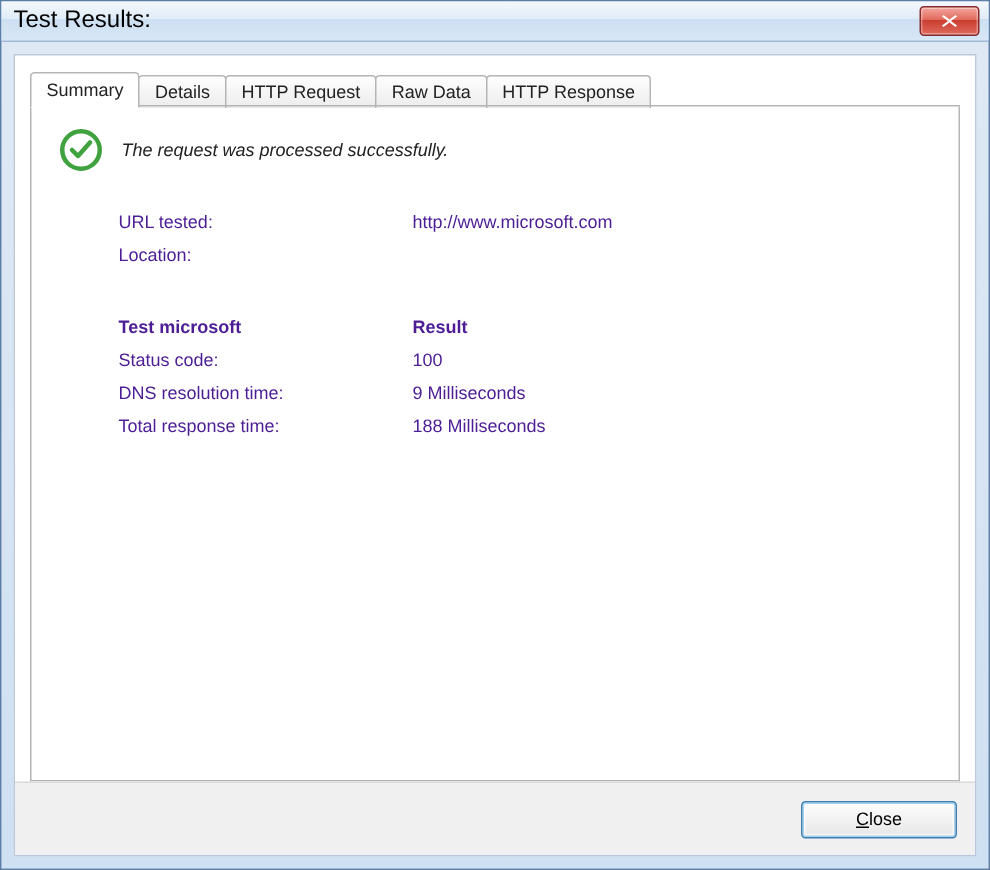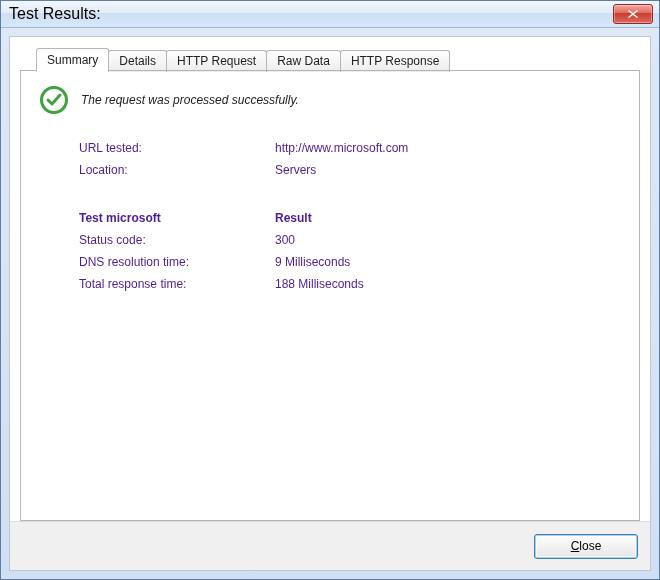--- a/index.html
+++ b/index.html
@@ -55,21 +55,21 @@
     background: #ffffff;
     border: 1px solid #b9c8da;
     display: flex;
     flex-direction: column;
     position: relative;
   }
 
   .tabs {
     display: flex;
     align-items: flex-end;
-    padding: 10px 10px 0 26px;
+    padding: 10px 10px 0 10px;
     position: relative;
   }
   .tabstrip-baseline {
     position: absolute;
     left: 10px; right: 10px; bottom: 0;
     height: 1px;
     background: #b5b5b5;
   }
   .tab {
     border: 1px solid #b5b5b5;
@@ -192,29 +192,28 @@
           <path d="M9 15 L13 19 L21 10" fill="none" stroke="#3FA23F" stroke-width="3" stroke-linecap="round" stroke-linejoin="round"></path>
         </svg>
         <span class="msg">The request was processed successfully.</span>
       </div>
 
       <div class="grid">
         <div>URL tested:</div>
         <div>http://www.microsoft.com</div>
 
         <div>Location:</div>
-        <div>Servers</div>
 
         <div class="spacer"></div>
 
         <div class="bold">Test microsoft</div>
         <div class="bold">Result</div>
 
         <div>Status code:</div>
-        <div>300</div>
+        <div>100</div>
 
         <div>DNS resolution time:</div>
         <div>9 Milliseconds</div>
 
         <div>Total response time:</div>
         <div>188 Milliseconds</div>
       </div>
 
     </div>
 

